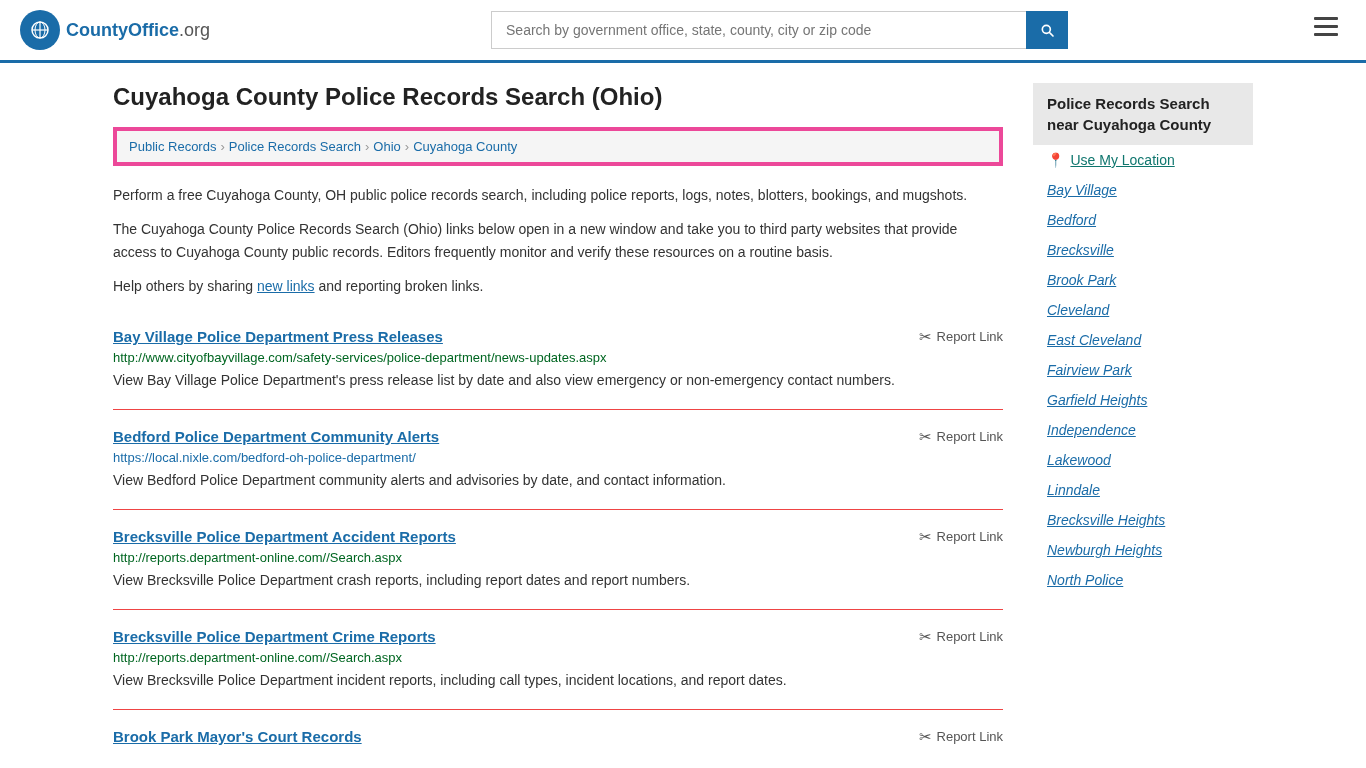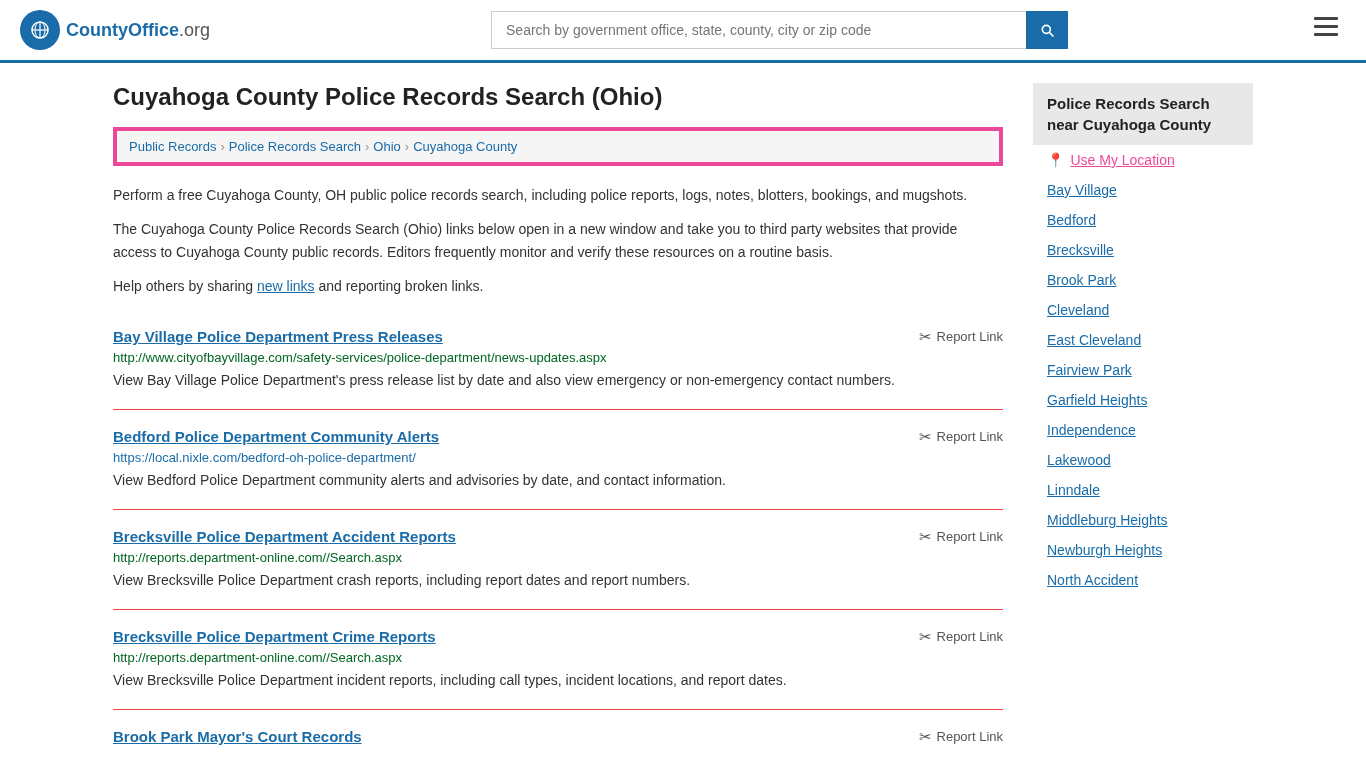--- a/index.html
+++ b/index.html
@@ -173,39 +173,40 @@
       background: #e8e8e8;
       padding: 10px 14px;
       font-size: 15px;
       font-weight: bold;
       color: #222;
       line-height: 1.4;
     }
     .sidebar-item {
       padding: 7px 14px;
       font-size: 14px;
+      font-style: italic;
     }
     .sidebar-item a {
       color: #1a6ca8;
       text-decoration: underline;
       cursor: pointer;
     }
     .sidebar-location-icon {
       display: flex;
       align-items: center;
       gap: 6px;
       padding: 7px 14px;
       font-size: 14px;
     }
     .pin-icon {
       font-size: 14px;
       color: #333;
     }
     .use-my-location {
-      color: #ec4899;
+      color: #0f766e;
       cursor: pointer;
     }
   </style>
 </head>
 <body>
 
 <header class="header">
   <div class="logo-area">
     <div class="logo-icon">
       <svg width="26" height="26" viewBox="0 0 26 26" fill="none">
@@ -336,18 +337,18 @@
     <div class="sidebar-item"><a href="#">Bedford</a></div>
     <div class="sidebar-item"><a href="#">Brecksville</a></div>
     <div class="sidebar-item"><a href="#">Brook Park</a></div>
     <div class="sidebar-item"><a href="#">Cleveland</a></div>
     <div class="sidebar-item"><a href="#">East Cleveland</a></div>
     <div class="sidebar-item"><a href="#">Fairview Park</a></div>
     <div class="sidebar-item"><a href="#">Garfield Heights</a></div>
     <div class="sidebar-item"><a href="#">Independence</a></div>
     <div class="sidebar-item"><a href="#">Lakewood</a></div>
     <div class="sidebar-item"><a href="#">Linndale</a></div>
-    <div class="sidebar-item"><a href="#">Middleburg Heights</a></div>
+    <div class="sidebar-item"><a href="#">Brecksville Heights</a></div>
     <div class="sidebar-item"><a href="#">Newburgh Heights</a></div>
-    <div class="sidebar-item"><a href="#">North Accident</a></div>
+    <div class="sidebar-item"><a href="#">North Police</a></div>
   </aside>
 
 </div>
 
 </body></html>

